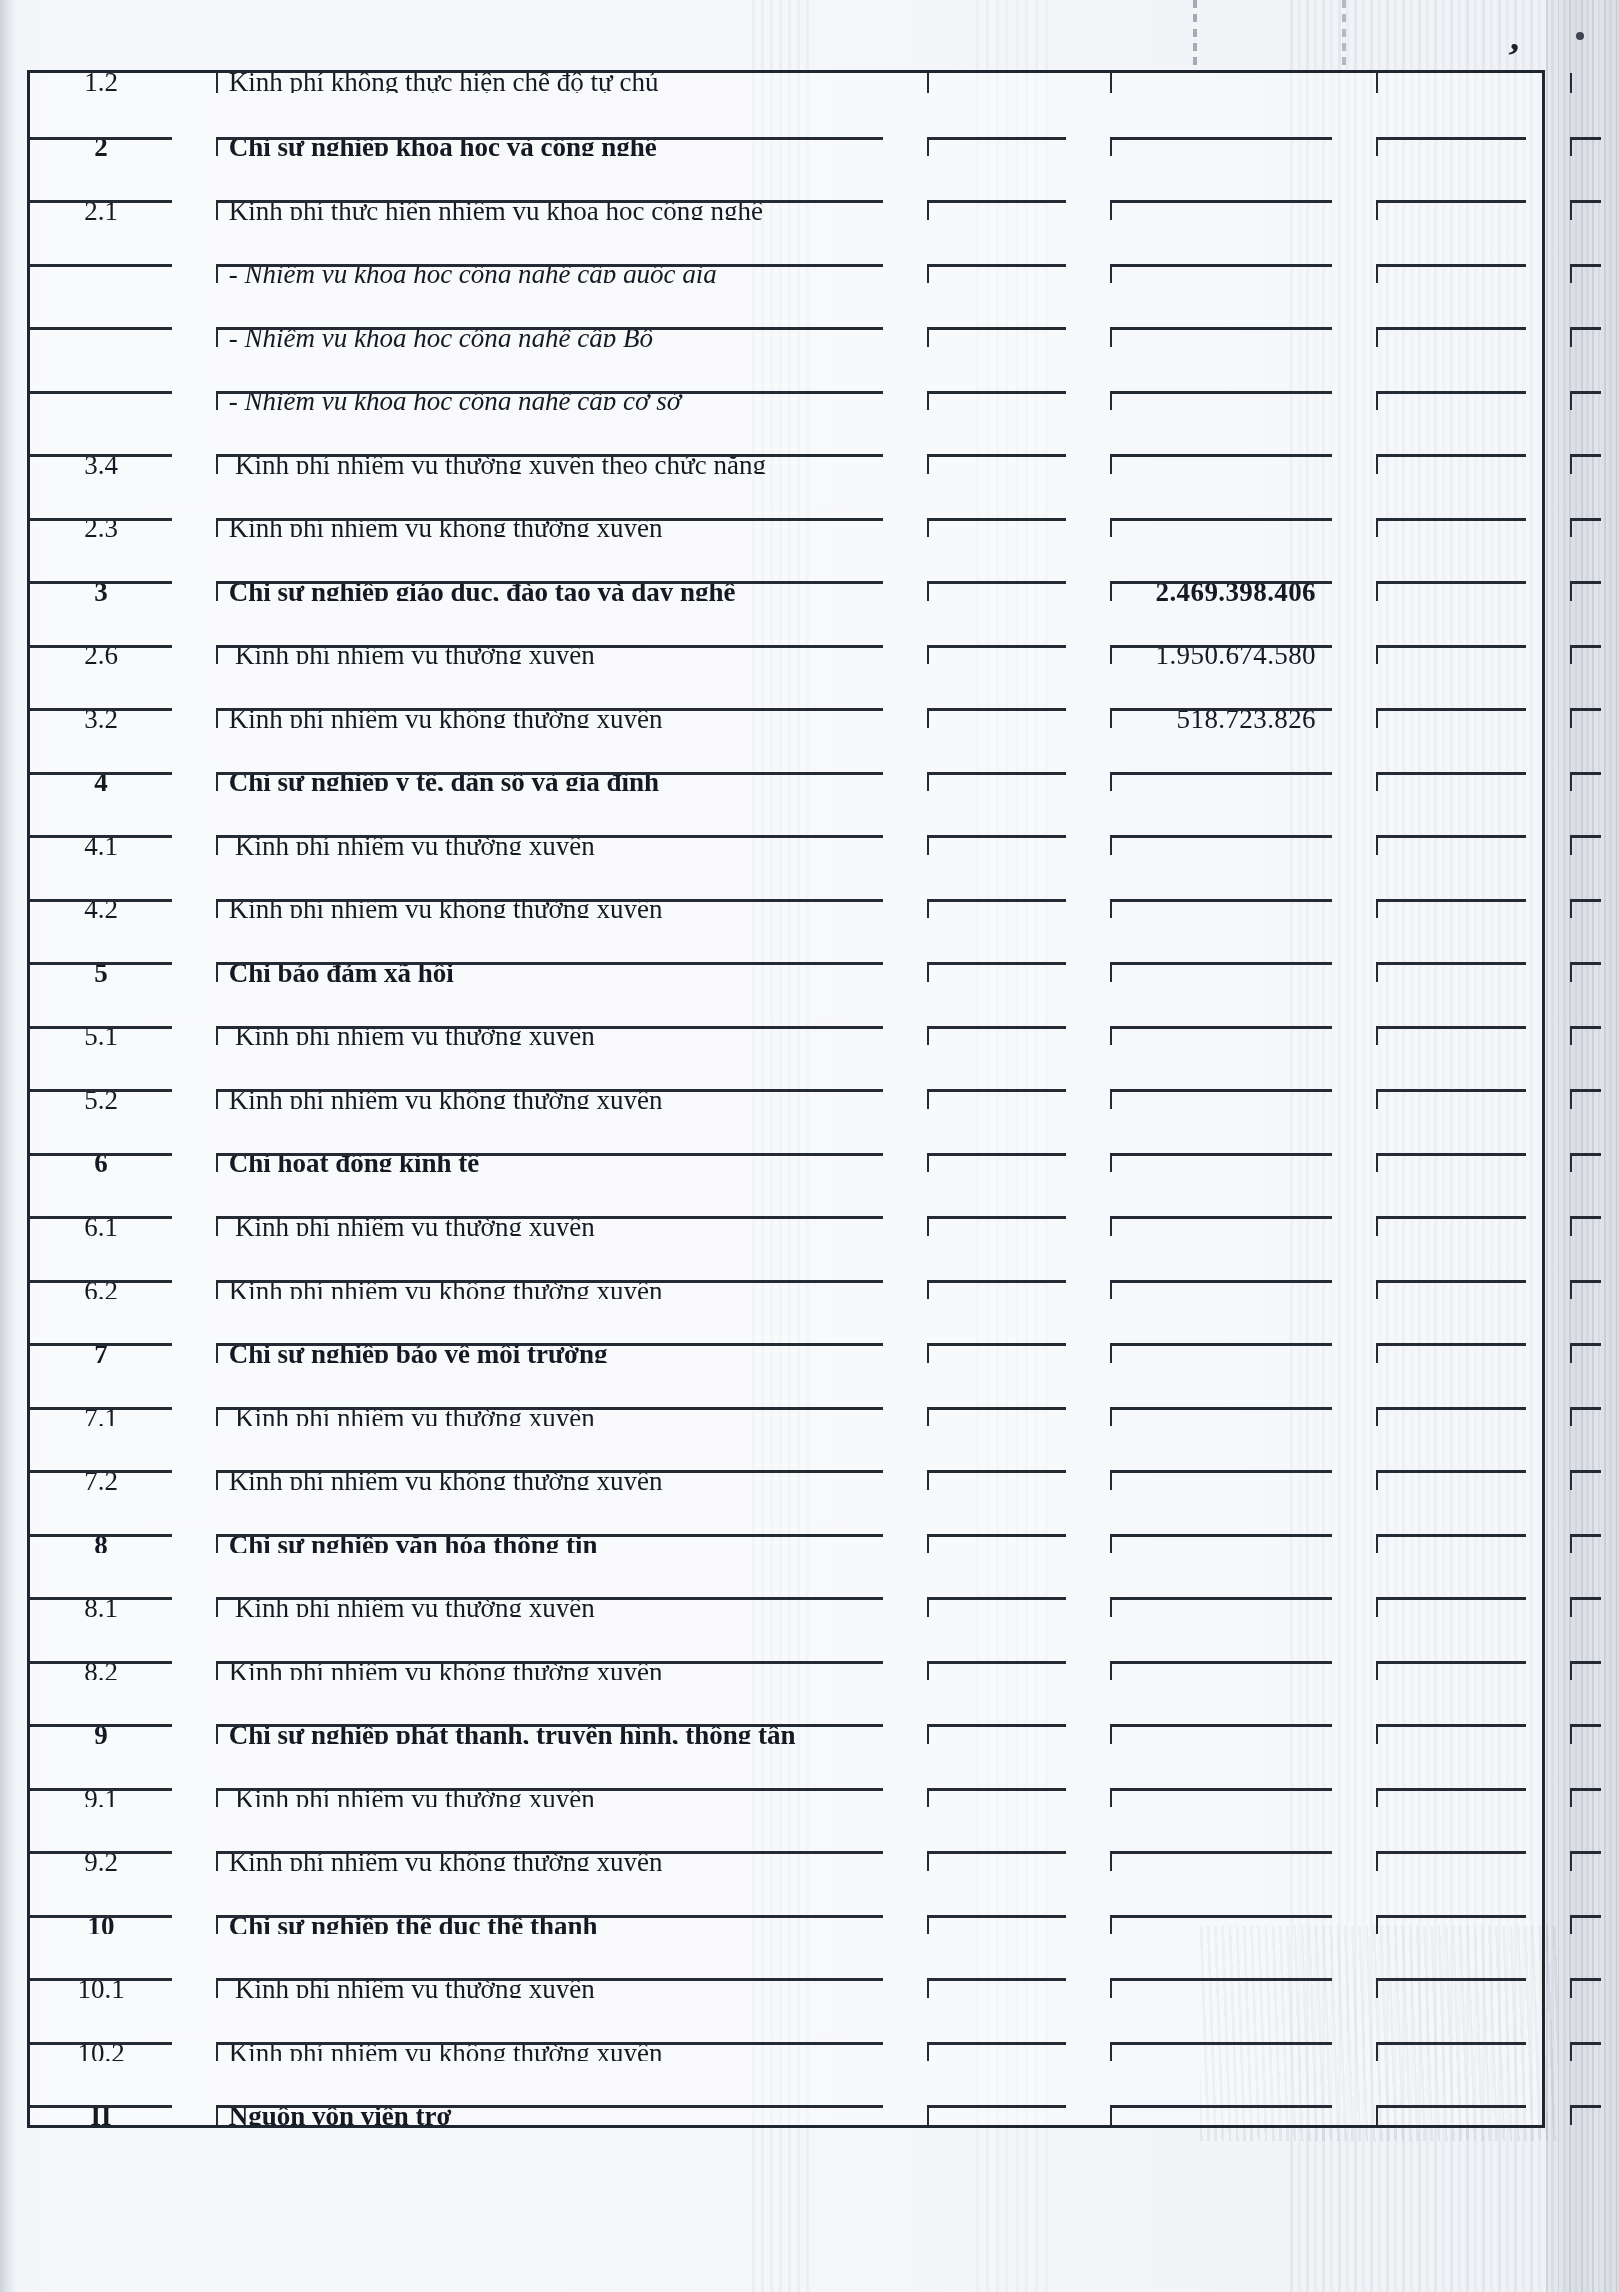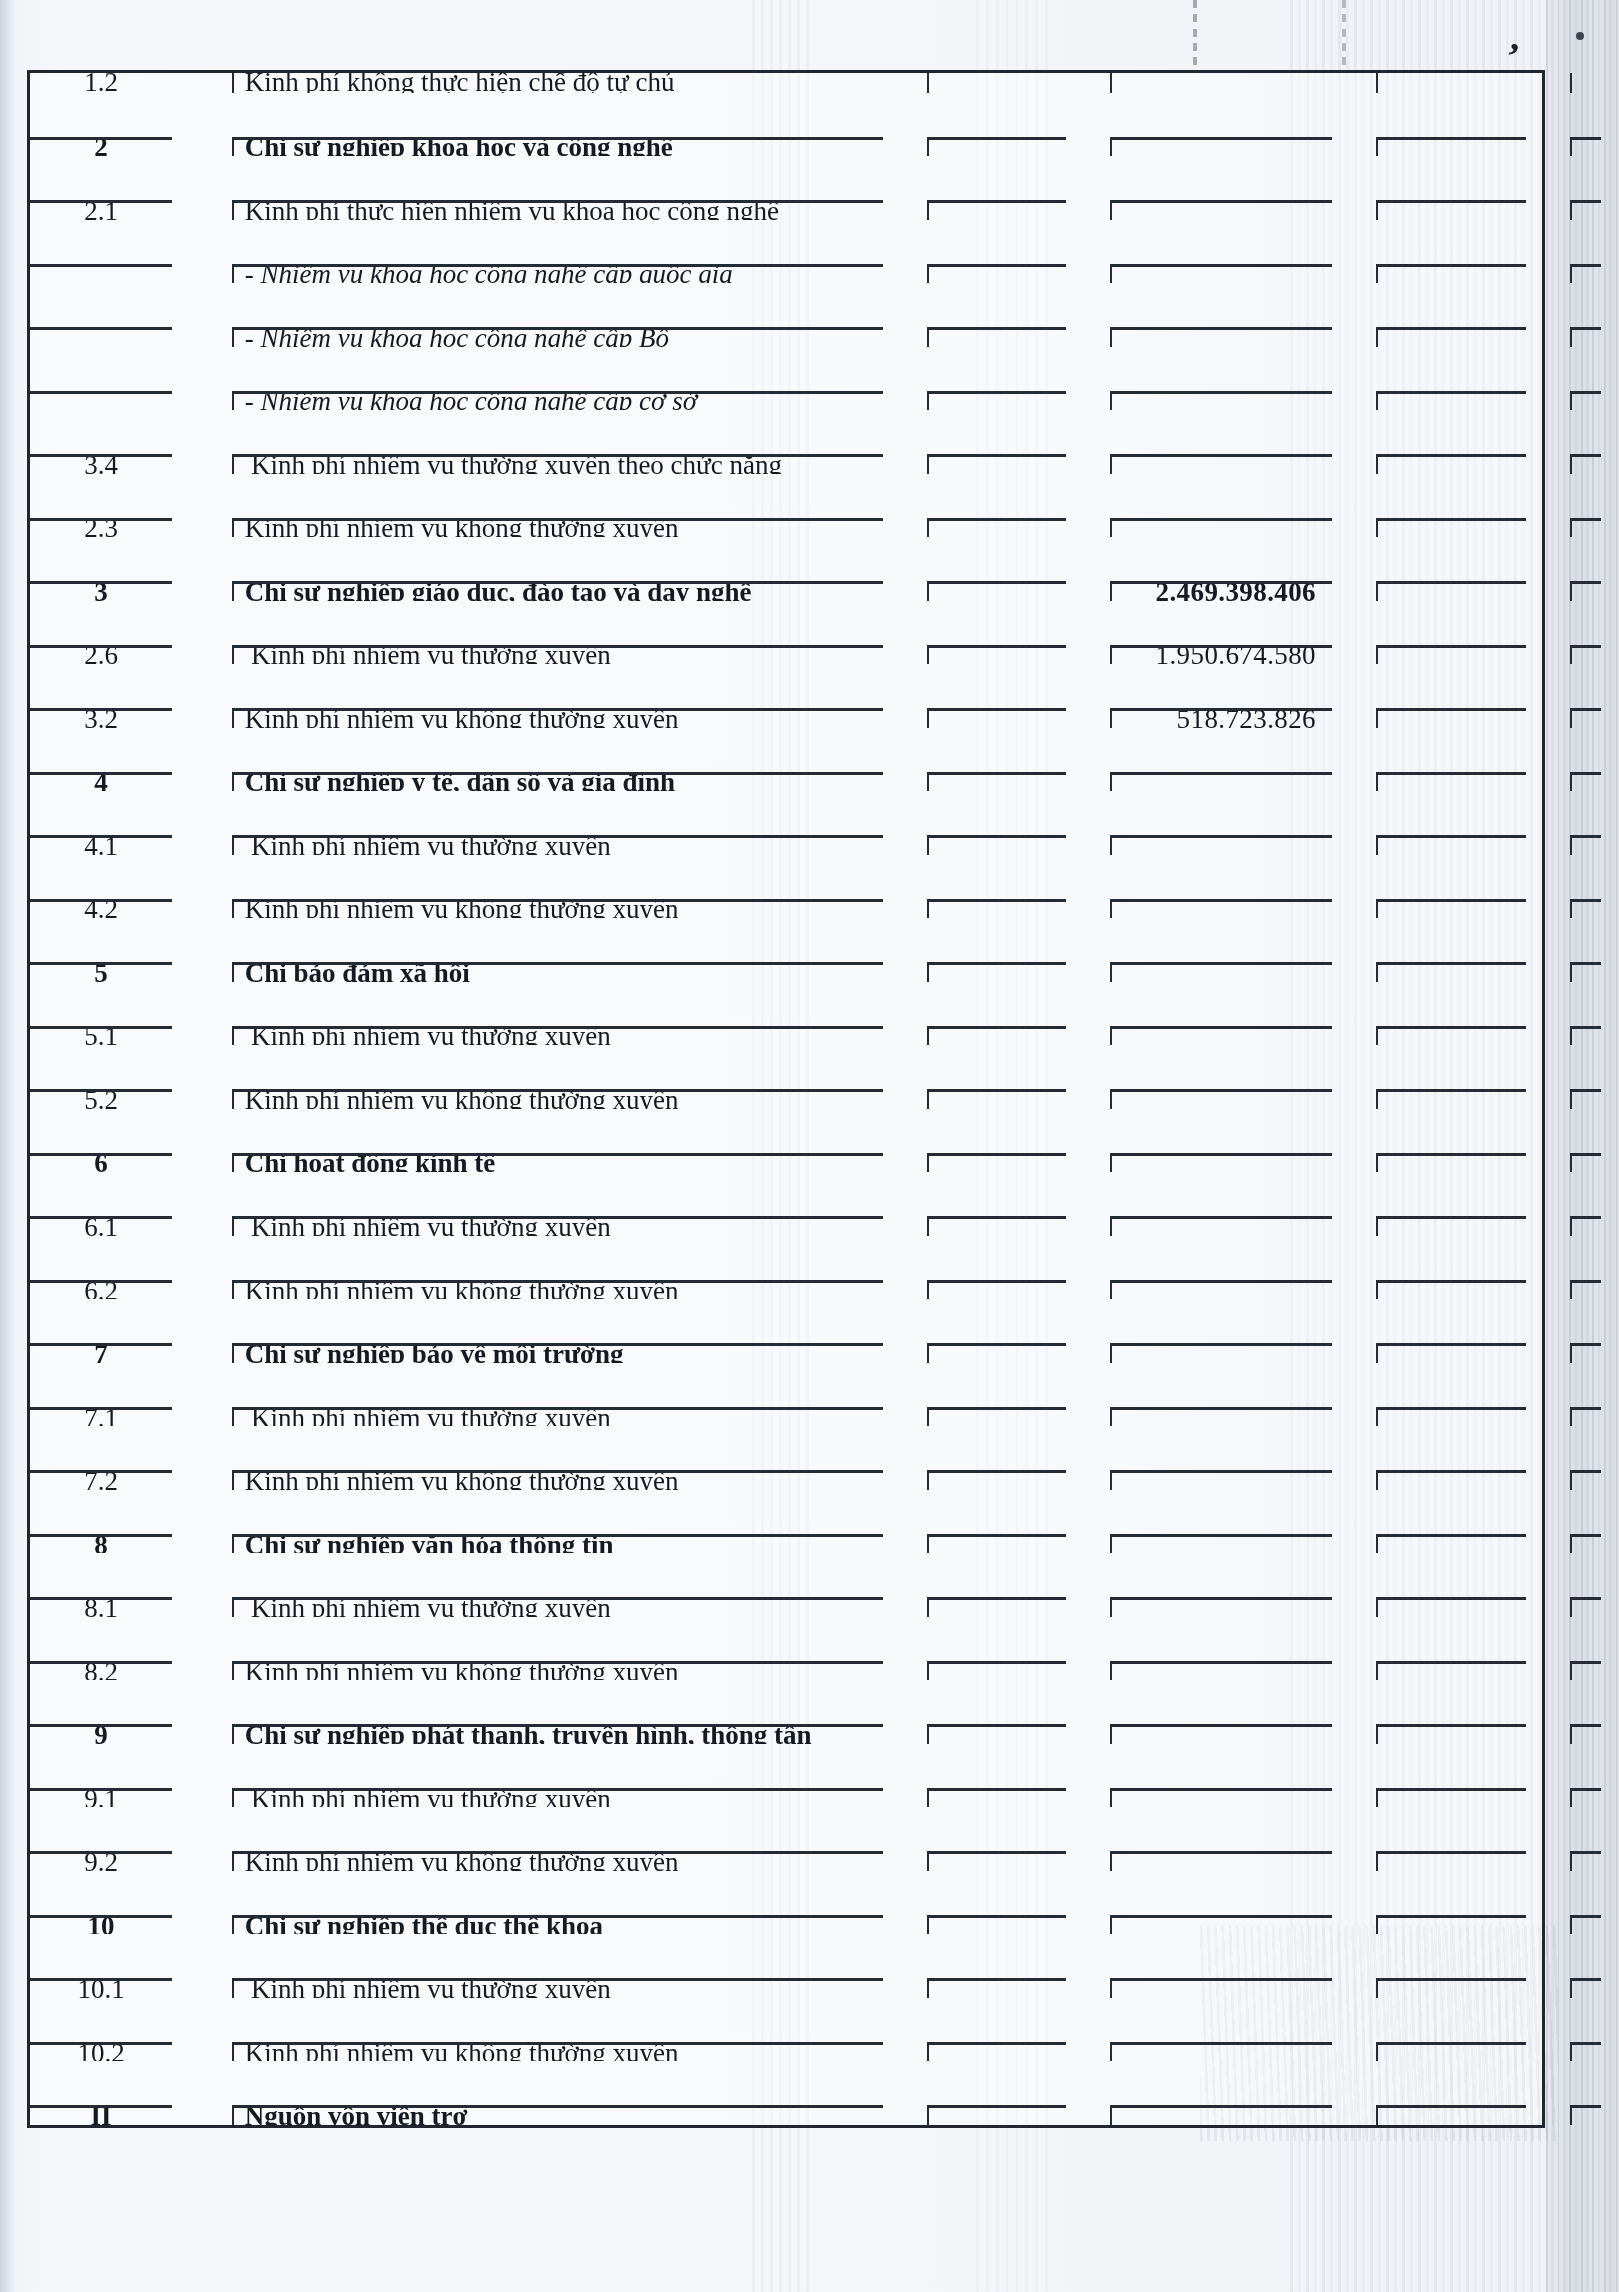--- a/index.html
+++ b/index.html
@@ -60,21 +60,21 @@
     gap:44px;
   }
   .cell{
     box-sizing:border-box;display:flex;align-items:center;
     border-left:2.7px solid #252b35;border-top:3.6px solid #252b35;
     font-size:27px;line-height:1.15;overflow:hidden;white-space:nowrap;
   }
   .cell.first-col{border-left:none;}
   .cell.first-row{border-top:none;}
   .cell.num{justify-content:center;padding:0 3.6px;}
-  .cell.label{padding-left:10.7px;padding-right:7.2px;margin-left:16px;}
+  .cell.label{padding-left:10.7px;padding-right:7.2px;}
   .cell.label.indent{padding-left:17px;}
   .cell.value{justify-content:flex-end;padding-right:16px;letter-spacing:0.4px;}
   .row-bold{font-weight:bold;padding-left:29px;}
   .row-italic{font-style:italic;}
 </style>
 </head>
 <body>
 
 <div class="page">
   <div class="noise noise-col6"></div>
@@ -258,21 +258,21 @@
       <div class="cell value"></div>
       <div class="cell"></div>
       <div class="cell"></div>
       <div class="cell first-col num">9.2</div>
       <div class="cell label">Kinh phí nhiệm vụ không thường xuyên</div>
       <div class="cell"></div>
       <div class="cell value"></div>
       <div class="cell"></div>
       <div class="cell"></div>
       <div class="cell first-col num row-bold">10</div>
-      <div class="cell label row-bold">Chi sự nghiệp thể dục thể khoa</div>
+      <div class="cell label row-bold">Chi sự nghiệp thể dục thể thanh</div>
       <div class="cell row-bold"></div>
       <div class="cell value row-bold"></div>
       <div class="cell row-bold"></div>
       <div class="cell row-bold"></div>
       <div class="cell first-col num">10.1</div>
       <div class="cell label indent">Kinh phí nhiệm vụ thường xuyên</div>
       <div class="cell"></div>
       <div class="cell value"></div>
       <div class="cell"></div>
       <div class="cell"></div>

